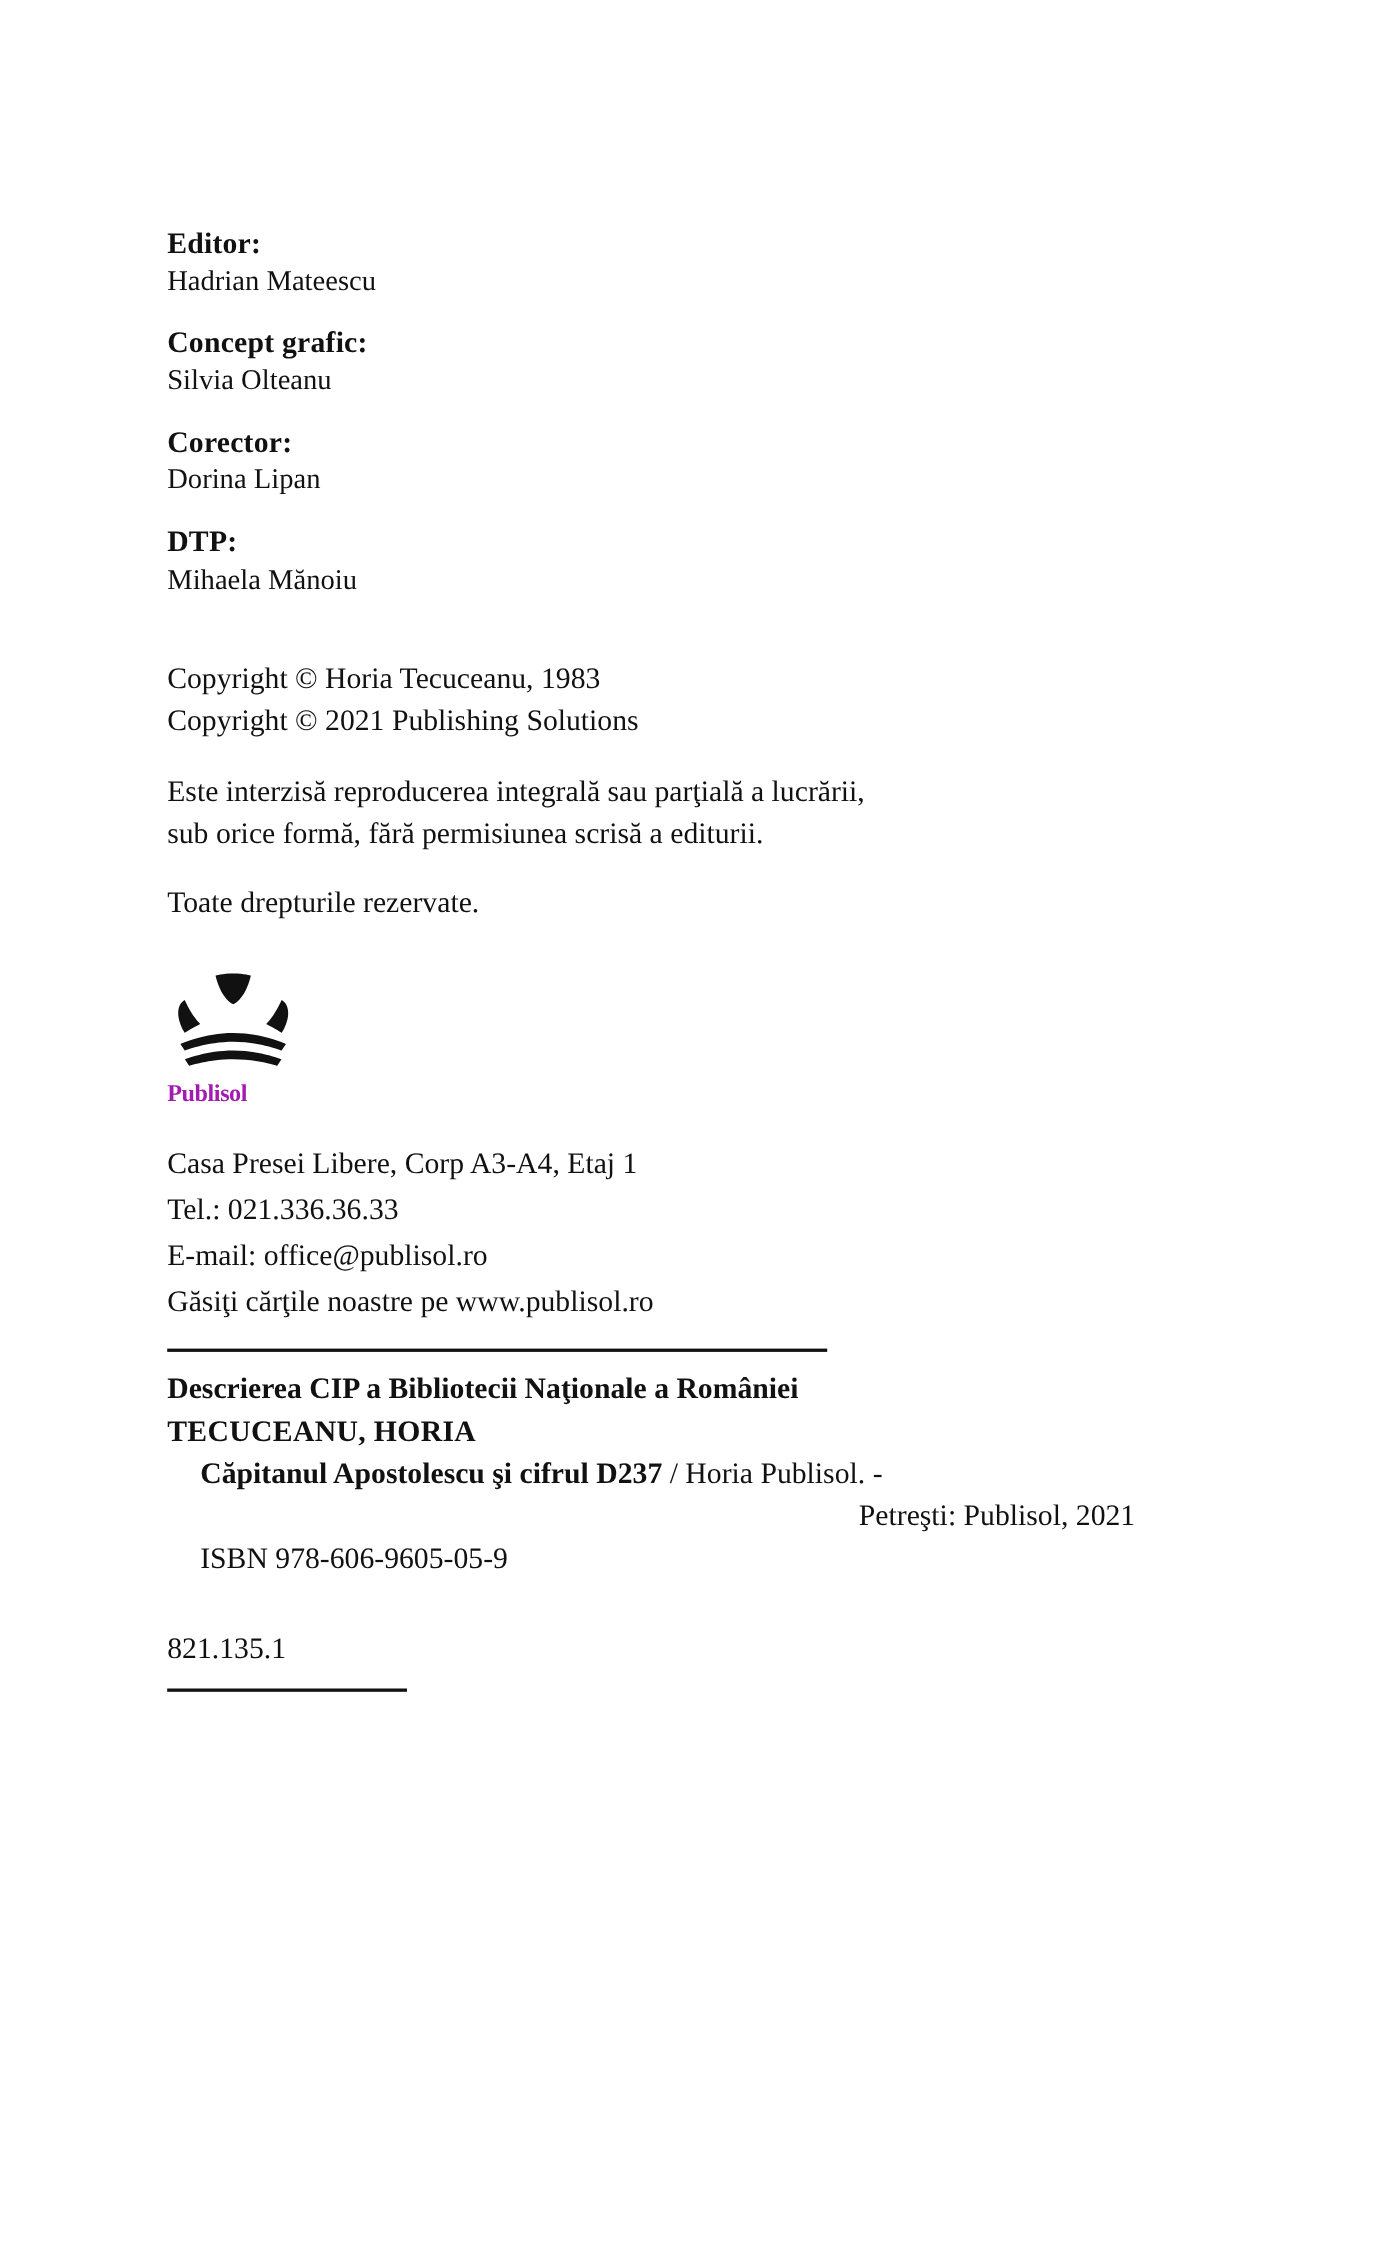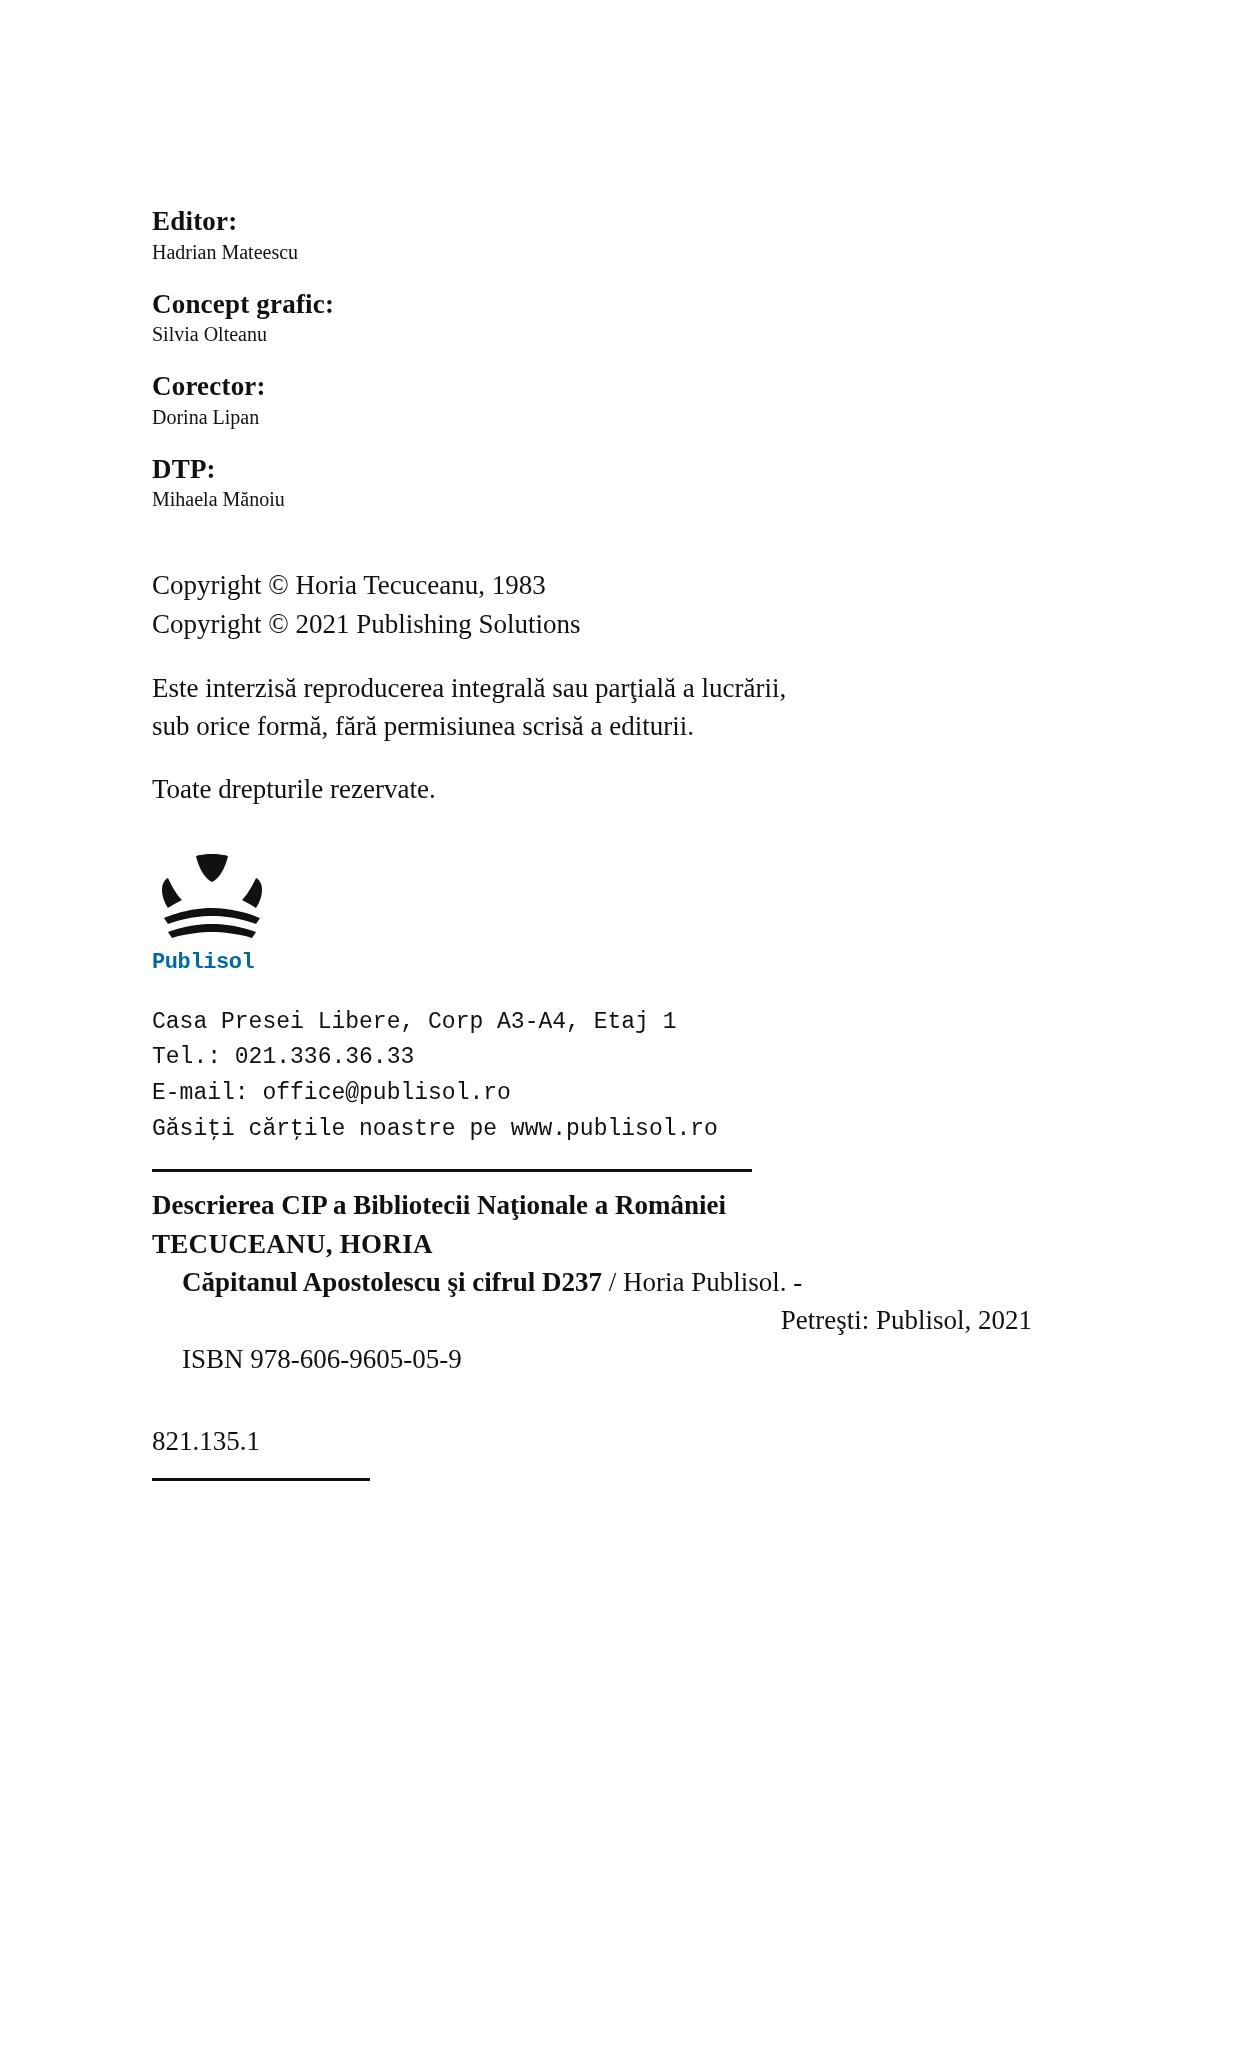--- a/index.html
+++ b/index.html
@@ -34,21 +34,21 @@
   .credit-group {
     margin-bottom: 22px;
   }
   .credit-role {
     font-weight: bold;
     font-size: 27px;
     line-height: 1.28;
     letter-spacing: 0.2px;
   }
   .credit-name {
-    font-size: 20px;
+    font-size: 26px;
     line-height: 1.3;
   }
 
   .spacer-lg { height: 32px; }
 
   .para {
     font-size: 27px;
     line-height: 1.42;
     margin-bottom: 26px;
   }
@@ -58,33 +58,32 @@
   
   .logo-block {
     margin-top: 44px;
     margin-bottom: 30px;
     width: 120px;
   }
   .logo-mark {
     display: block;
   }
   .logo-word {
-    font-family: Liberation Mono, monospace;
+    font-family: Liberation Serif, serif;
     font-weight: bold;
     font-size: 22px;
     letter-spacing: -0.4px;
-    color: #0369a1;
+    color: #a21caf;
     margin-top: 2px;
   }
 
   .contact {
-    font-size: 23px;
+    font-size: 27px;
     line-height: 1.55;
     margin-bottom: 10px;
-    font-family: Liberation Mono, monospace;
   }
   .contact .line { display: block; }
 
   .rule {
     border: none;
     border-top: 3px solid #111111;
     margin: 22px 0 14px 0;
     width: 600px;
   }
   .rule.short {

